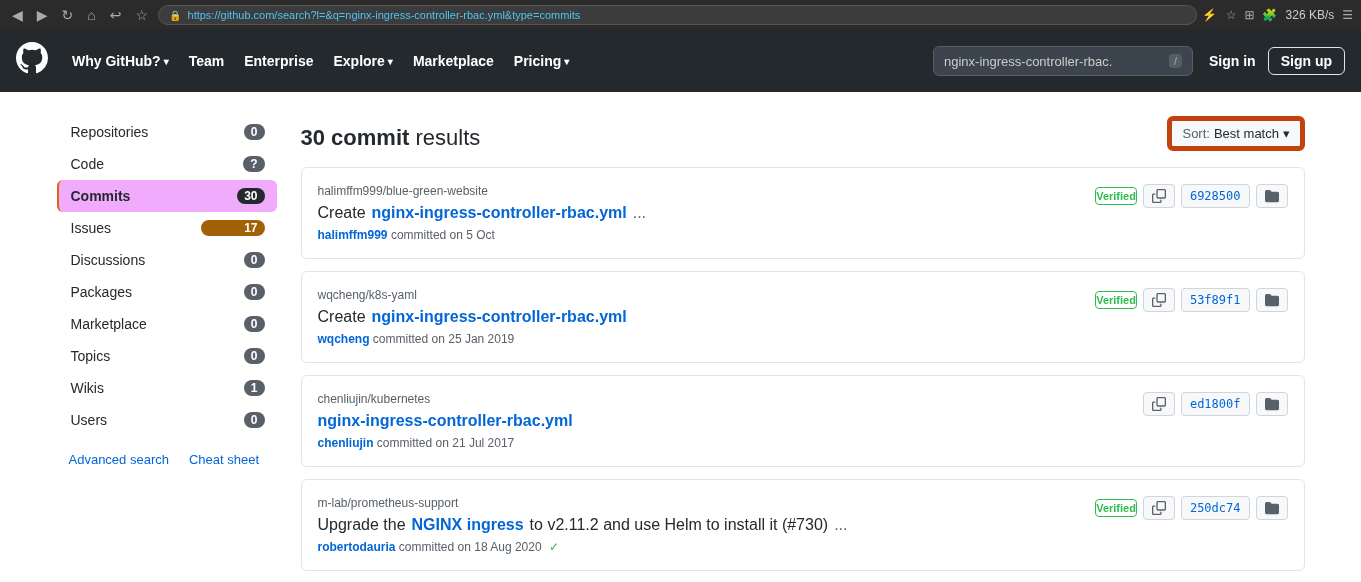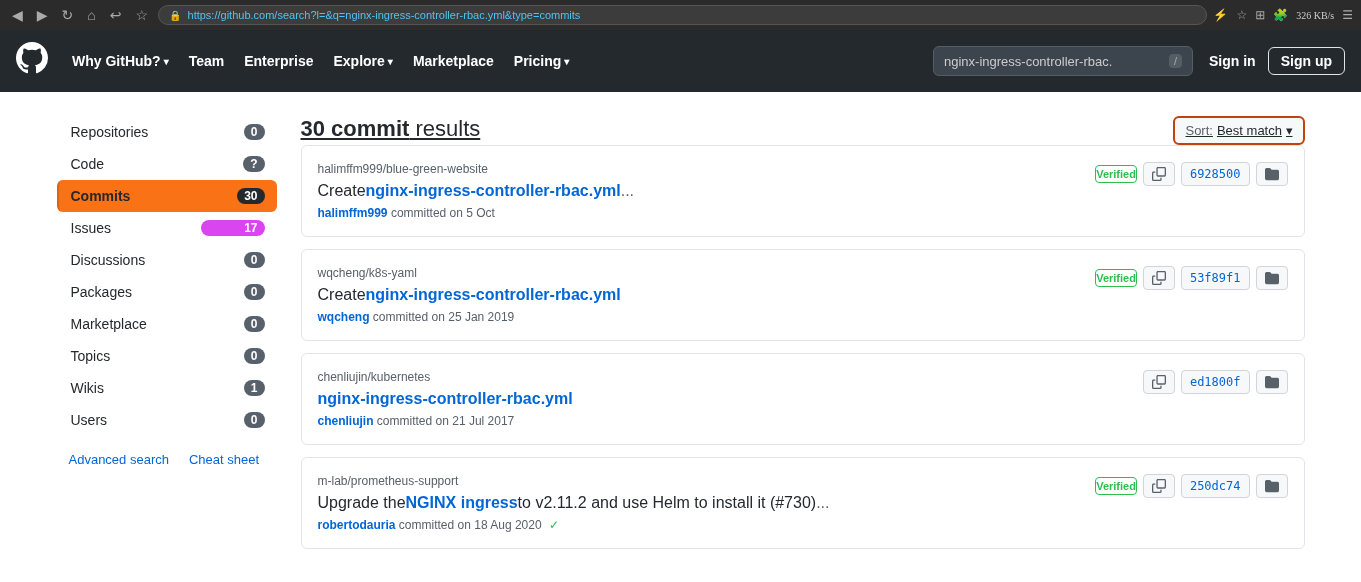--- a/index.html
+++ b/index.html
@@ -157,21 +157,21 @@
       justify-content: space-between;
       padding: 8px 12px;
       border-radius: 6px;
       cursor: pointer;
       font-size: 14px;
       color: #24292e;
       text-decoration: none;
       border-left: 2px solid transparent;
     }
     .sidebar-item.active {
-      background: #f97316;
+      background: #f0abfc;
       border-left: 2px solid #e36209;
       font-weight: 600;
     }
     .sidebar-badge {
       background: #586069;
       color: white;
       border-radius: 20px;
       font-size: 12px;
       padding: 1px 7px;
       font-weight: 600;
@@ -195,33 +195,33 @@
       text-decoration: none;
     }
 
     
     .results-area {
       flex: 1;
       min-width: 0;
     }
     .results-header {
       display: flex;
-      align-items: flex-start;
+      align-items: flex-end;
       justify-content: space-between;
-      text-decoration: underline;
+      margin-bottom: 16px;
     }
     .results-title {
       font-size: 22px;
       font-weight: 300;
       color: #24292e;
     }
     .results-title strong { font-weight: 600; }
     .sort-dropdown {
       background: #f6f8fa;
-      border: 2px solid #c2410c;
+      border: 5px solid #c2410c;
       border-radius: 6px;
       padding: 5px 10px;
       font-size: 13px;
       cursor: pointer;
       color: #24292e;
       display: flex;
       align-items: center;
       gap: 4px;
     }
     .sort-label { color: #586069; }
@@ -238,20 +238,21 @@
       font-size: 12px;
       color: #586069;
       margin-bottom: 6px;
     }
     .commit-message {
       font-size: 16px;
       color: #24292e;
       margin-bottom: 6px;
       display: flex;
       align-items: flex-start;
+      gap: 6px;
     }
     .commit-message a {
       color: #0366d6;
       text-decoration: none;
       font-weight: 600;
     }
     .commit-message .plain-text { color: #24292e; }
     .commit-ellipsis { color: #586069; }
     .commit-meta {
       font-size: 12px;
@@ -322,21 +323,21 @@
   <button class="browser-nav-btn">☆</button>
   <div class="browser-address-bar">
     <span class="browser-lock">🔒</span>
     <span style="color:#4fc3f7;font-size:11px;">https://github.com/search?l=&amp;q=nginx-ingress-controller-rbac.yml&amp;type=commits</span>
   </div>
   <div class="browser-right-icons">
     <span>⚡</span>
     <span>☆</span>
     <span>⊞</span>
     <span>🧩</span>
-    <span style="font-size:10px;color:#ccc;font-family:Liberation Serif, serif;">326 KB/s</span>
+    <span style="font-size:12px;color:#ccc;">326 KB/s</span>
     <span>☰</span>
   </div>
 </div>
 
 <header class="gh-header">
   <div class="gh-logo">
     <svg width="32" height="32" viewBox="0 0 16 16" fill="white">
       <path d="M8 0C3.58 0 0 3.58 0 8c0 3.54 2.29 6.53 5.47 7.59.4.07.55-.17.55-.38 0-.19-.01-.82-.01-1.49-2.01.37-2.53-.49-2.69-.94-.09-.23-.48-.94-.82-1.13-.28-.15-.68-.52-.01-.53.63-.01 1.08.58 1.23.82.72 1.21 1.87.87 2.33.66.07-.52.28-.87.51-1.07-1.78-.2-3.64-.89-3.64-3.95 0-.87.31-1.59.82-2.15-.08-.2-.36-1.02.08-2.12 0 0 .67-.21 2.2.82.64-.18 1.32-.27 2-.27.68 0 1.36.09 2 .27 1.53-1.04 2.2-.82 2.2-.82.44 1.1.16 1.92.08 2.12.51.56.82 1.27.82 2.15 0 3.07-1.87 3.75-3.65 3.95.29.25.54.73.54 1.48 0 1.07-.01 1.93-.01 2.2 0 .21.15.46.55.38A8.013 8.013 0 0016 8c0-4.42-3.58-8-8-8z"></path>
     </svg>
   </div>
@@ -386,21 +387,21 @@
       <div class="sidebar-item">
         <span>Code</span>
         <span class="sidebar-badge zero">?</span>
       </div>
       <div class="sidebar-item active">
         <span>Commits</span>
         <span class="sidebar-badge active-badge">30</span>
       </div>
       <div class="sidebar-item">
         <span>Issues</span>
-        <span class="sidebar-badge" style="background:#d946ef;padding-left:43px;">17</span>
+        <span class="sidebar-badge" style="background:#a16207;padding-left:43px;">17</span>
       </div>
       <div class="sidebar-item">
         <span>Discussions</span>
         <span class="sidebar-badge zero">0</span>
       </div>
       <div class="sidebar-item">
         <span>Packages</span>
         <span class="sidebar-badge zero">0</span>
       </div>
       <div class="sidebar-item">

